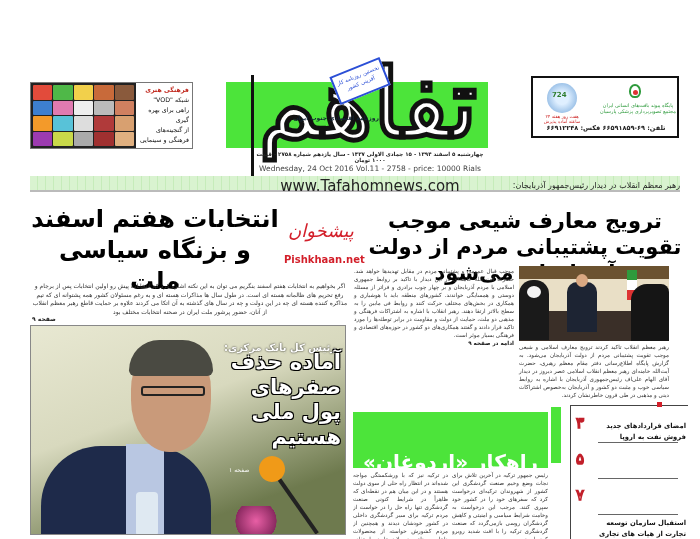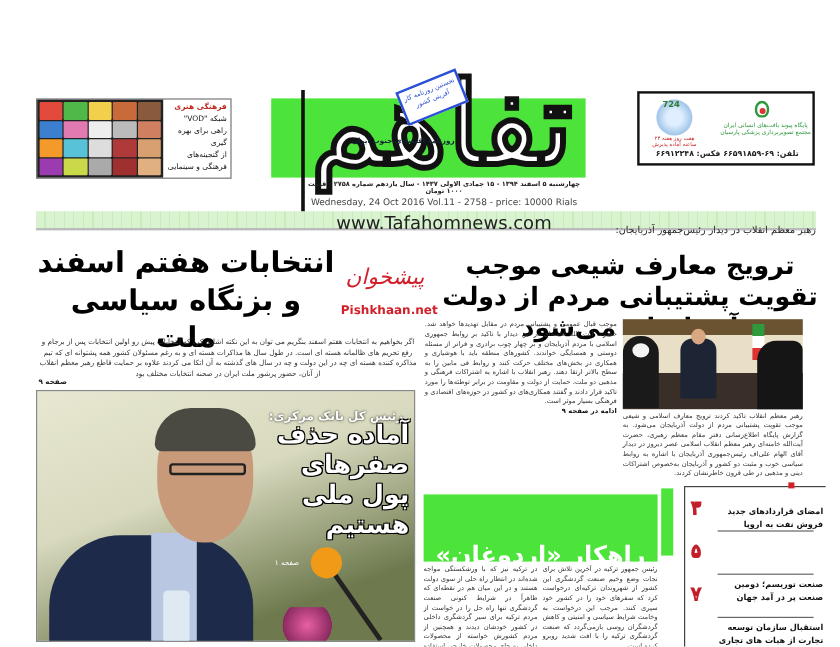--- a/index.html
+++ b/index.html
@@ -10,40 +10,40 @@
 
   
   #ad-left { left: 30px; top: 82px; width: 163px; height: 67px; border: 1px solid #777; background: #fff; display: flex; }
   #ad-left .mosaic { width: 105px; height: 100%; display: grid; grid-template-columns: repeat(5, 1fr); grid-template-rows: repeat(4, 1fr); gap: 1px; background: #222; padding: 2px; }
   #ad-left .mosaic div { border-radius: 1px; }
   #ad-left .text { flex: 1; padding: 2px 3px; font-size: 6.3px; line-height: 10px; direction: rtl; text-align: right; }
   #ad-left .text .t1 { color: #c0261b; font-weight: bold; }
 
   #ad-right { left: 531px; top: 76px; width: 148px; height: 62px; border: 2px solid #111; background: #fff; }
   #ad-right .clock { position: absolute; left: 14px; top: 5px; width: 30px; height: 30px; border-radius: 50%; background: radial-gradient(circle, #dfefff 30%, #6fa3d8 100%); }
-  #ad-right .clock span { position: absolute; left: 5px; top: 0; font-size: 7px; font-weight: bold; color: #2f7d2f; }
+  #ad-right .clock span { position: absolute; left: 5px; top: 8px; font-size: 7px; font-weight: bold; color: #2f7d2f; }
   #ad-right .clock-cap { position: absolute; left: 6px; top: 36px; width: 46px; font-size: 4.5px; color: #c22; text-align: center; line-height: 5px; direction: rtl; }
   #ad-right .logo { position: absolute; left: 96px; top: 6px; width: 12px; height: 14px; border-radius: 50% 50% 45% 45%; border: 2px solid #2e9a3c; }
   #ad-right .logo::after { content: ""; position: absolute; left: 2px; top: 4px; width: 5px; height: 5px; border-radius: 50%; background: #d33; }
   #ad-right .org { position: absolute; left: 66px; top: 24px; width: 78px; font-size: 5px; line-height: 6px; color: #2e9a3c; text-align: center; direction: rtl; }
   #ad-right .phones { position: absolute; left: 4px; top: 46px; width: 138px; font-size: 6.5px; font-weight: bold; color: #222; direction: rtl; text-align: center; letter-spacing: 0.5px; }
 
   
   #mast-green { left: 226px; top: 82px; width: 262px; height: 66px; background: #4ce43a; }
   #mast-logo { left: 248px; top: 44px; width: 240px; height: 150px; font-family: "DejaVu Serif", serif; font-weight: bold; color: #fff; font-size: 96px; line-height: 120px; -webkit-text-stroke: 2px #111; direction: rtl; text-align: center; letter-spacing: -6px; }
   #mast-stroke { left: 251px; top: 75px; width: 3px; height: 115px; background: #111; }
   #stamp { left: 333px; top: 66px; width: 54px; height: 30px; border: 2px solid #2b4fd6; background: #fff; transform: rotate(-22deg); font-size: 5.5px; line-height: 8px; color: #2b4fd6; text-align: center; direction: rtl; padding-top: 3px; }
   #mast-subtitle { left: 286px; top: 114px; width: 100px; font-size: 6px; color: #123; direction: rtl; text-align: center; font-weight: bold; }
   #mast-date-fa { left: 252px; top: 151px; width: 236px; font-size: 5.5px; direction: rtl; text-align: center; color: #222; font-weight: bold; }
   #mast-date-en { left: 252px; top: 164px; width: 236px; font-size: 7.5px; color: #444; text-align: center; }
   #site-bar { left: 30px; top: 176px; width: 650px; height: 16px; background: repeating-linear-gradient(90deg, #d9f3d0 0 7px, #c6ecba 7px 8px); border-bottom: 2px solid #bbb; }
   #site-url { left: 252px; top: 177px; width: 236px; font-size: 15px; color: #222; text-align: center; }
 
   
-  #kicker-right { left: 380px; top: 187px; width: 300px; font-size: 8px; color: #222; }
+  #kicker-right { left: 380px; top: 181px; width: 300px; font-size: 8px; color: #222; }
   #headline-right { left: 360px; top: 208px; width: 330px; font-size: 21px; line-height: 26px; font-weight: bold; text-align: center; direction: rtl; color: #000; }
   #photo-right { left: 519px; top: 266px; width: 150px; height: 75px; background: linear-gradient(180deg, #6b5230 0 18%, #e9dfc6 18% 60%, #3a2f28 60%); overflow: hidden; }
   #photo-right .p1 { position: absolute; left: 0; top: 14px; width: 30px; height: 60px; background: #1a1a1a; border-radius: 14px 14px 0 0; }
   #photo-right .p1::before { content: ""; position: absolute; left: 8px; top: 6px; width: 14px; height: 12px; background: #f4f4f4; border-radius: 50%; }
   #photo-right .p2 { position: absolute; left: 48px; top: 16px; width: 30px; height: 50px; background: #1d2433; border-radius: 10px 10px 0 0; }
   #photo-right .p2::before { content: ""; position: absolute; left: 9px; top: -8px; width: 12px; height: 13px; background: #d9a882; border-radius: 50%; }
   #photo-right .flag { position: absolute; left: 108px; top: 4px; width: 10px; height: 30px; background: linear-gradient(180deg, #2e9a3c 0 33%, #fff 33% 66%, #d33 66%); }
   #photo-right .p3 { position: absolute; left: 112px; top: 18px; width: 38px; height: 58px; background: #151515; border-radius: 16px 8px 0 0; }
   #body-right-col1 { left: 354px; top: 267px; width: 160px; font-size: 5.6px; line-height: 8px; color: #333; direction: rtl; text-align: justify; }
   #body-right-col2 { left: 519px; top: 343px; width: 150px; font-size: 5.6px; line-height: 8px; color: #333; direction: rtl; text-align: justify; }
@@ -190,19 +190,18 @@
 <div class="idx-item" style="top:410px; height:30px;">
   <div class="txt" style="top:11px;">امضای قراردادهای جدید فروش نفت به اروپا</div>
   <div class="num" style="top:4px;">۳</div>
   <div class="rule" style="top:32px;"></div>
 </div>
 <div class="idx-item" style="top:446px; height:30px;">
   <div class="num" style="top:4px;">۵</div>
   <div class="rule" style="top:32px;"></div>
 </div>
 <div class="idx-item" style="top:482px; height:30px;">
-  <div class="txt" style="top:0;">صنعت توریسم؛ دومین صنعت پر در آمد جهان</div>
   <div class="num" style="top:4px;">۷</div>
   <div class="rule" style="top:32px;"></div>
 </div>
 <div class="idx-item" style="top:518px; height:22px;">
   <div class="txt" style="top:0;">استقبال سازمان توسعه تجارت از هیات های تجاری خارجی</div>
 </div>
 
 </body></html>

